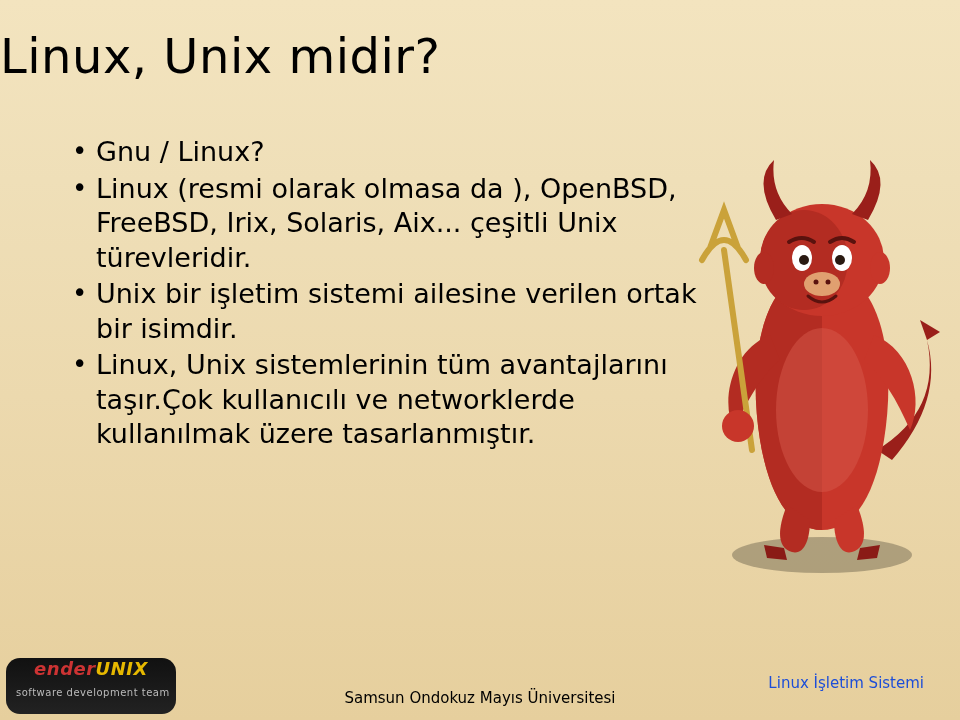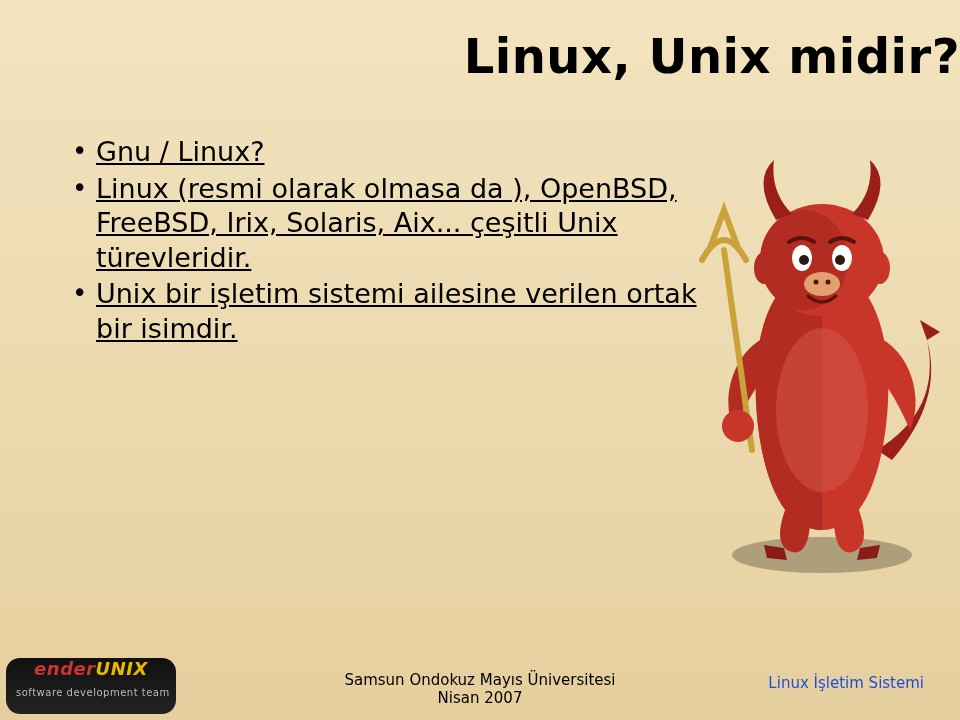--- a/index.html
+++ b/index.html
@@ -8,34 +8,34 @@
     font-family: "DejaVu Sans", Arial, sans-serif;
     background: linear-gradient(180deg, #f3e4bf 0%, #efdfb8 25%, #ecd9ae 55%, #e6cf9d 100%);
     position: relative;
     color: #000;
   }
   .title {
     position: absolute;
     top: 28px;
     left: 0;
     width: 100%;
-    text-align: right;
+    text-align: left;
     font-size: 48px;
-    font-weight: 700;
+    font-weight: 400;
     letter-spacing: 0.5px;
   }
   .content {
     position: absolute;
     top: 135px;
     left: 70px;
     width: 640px;
     font-size: 27px;
     line-height: 1.28;
   }
-  .content ul { list-style: none; text-decoration: underline; }
+  .content ul { list-style: none; }
   .content li {
     position: relative;
     padding-left: 26px;
     margin-bottom: 2px;
   }
   .content li::before {
     content: "•";
     position: absolute;
     left: 2px;
     top: 0;
@@ -87,20 +87,21 @@
 </head>
 <body>
 
 <h1 class="title">Linux, Unix midir?</h1>
 
 <div class="content">
   <ul>
     <li>Gnu / Linux?</li>
     <li>Linux (resmi olarak olmasa da ), OpenBSD, FreeBSD, Irix, Solaris, Aix... çeşitli Unix türevleridir.</li>
     <li>Unix bir işletim sistemi ailesine verilen ortak bir isimdir.</li>
+    <li>Linux, Unix sistemlerinin tüm avantajlarını taşır.Çok kullanıcılı ve networklerde kullanılmak üzere tasarlanmıştır.</li>
   </ul>
 </div>
 
 <div class="mascot">
   <svg viewBox="0 0 260 430" width="260" height="430">
 
     <ellipse cx="130" cy="405" rx="90" ry="18" fill="rgba(0,0,0,0.25)"></ellipse>
 
     <path d="M185 300 Q250 260 235 190 Q252 250 200 310 Z" fill="#9a1f1a"></path>
     <path d="M235 190 L228 170 L248 182 Z" fill="#9a1f1a"></path>
@@ -150,16 +151,15 @@
 
 <div class="footer-logo">
   <div class="brand">
     <span class="red">ender</span><span>UNIX</span>
   </div>
   <div class="sub">software development team</div>
 </div>
 
 <div class="footer-center">
   <div>Samsun Ondokuz Mayıs Üniversitesi</div>
-  <div>Nisan 2007</div>
 </div>
 
 <div class="footer-right">Linux İşletim Sistemi</div>
 
 </body></html>

